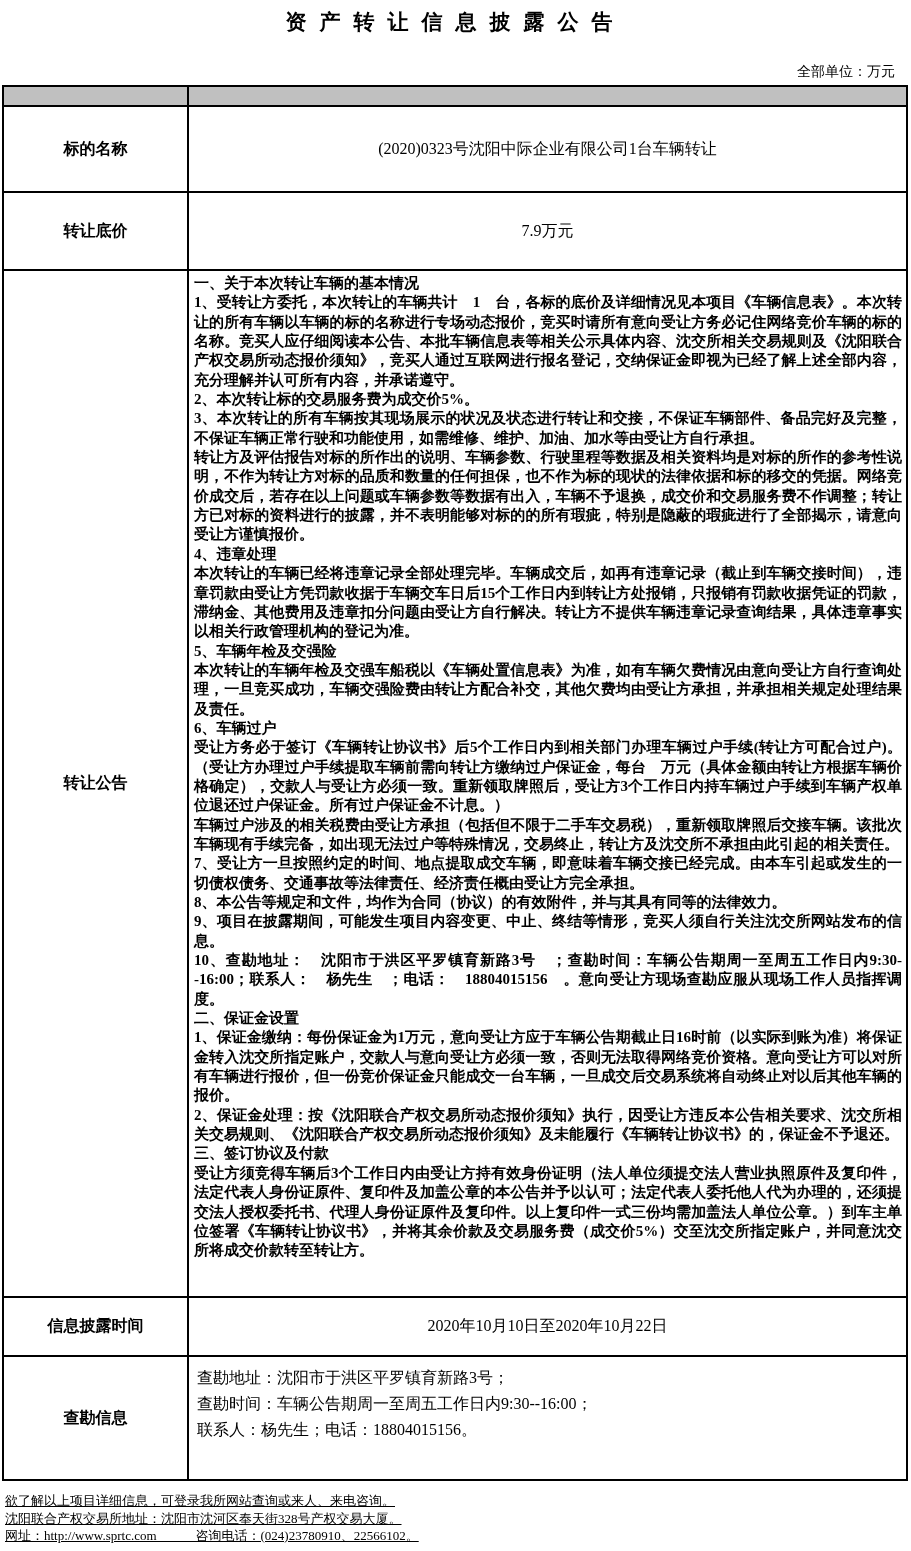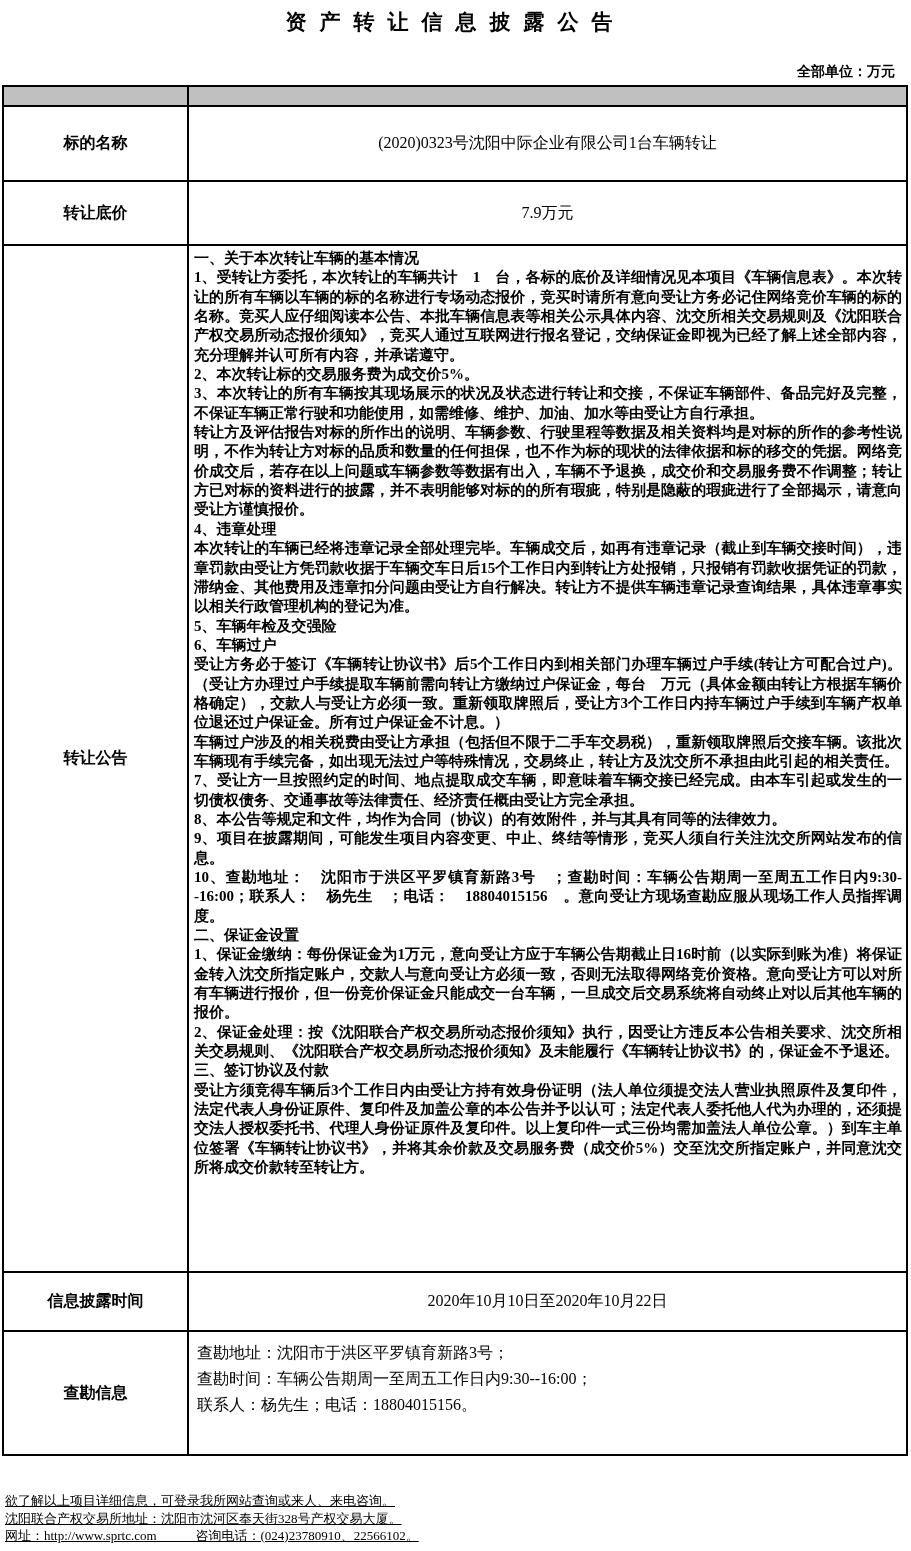--- a/index.html
+++ b/index.html
@@ -13,21 +13,21 @@
   }
   .doc-title {
     position: absolute; top: 8px; left: 0; width: 100%;
     text-align: center;
     font-size: 21px; font-weight: bold;
     letter-spacing: 13px;
     white-space: nowrap;
   }
   .unit-note {
     position: absolute; top: 63px; right: 16px;
-    font-size: 14px; font-weight: bold;
+    font-size: 14px; font-weight: normal;
   }
   .doc-table {
     position: absolute; top: 85px; left: 2px; width: 906px;
     border-top: 2px solid #000;
     border-left: 2px solid #000;
   }
   .tr { display: flex; width: 100%; }
   .td {
     border-right: 2px solid #000;
     border-bottom: 2px solid #000;
@@ -35,22 +35,22 @@
   }
   .td-label {
     width: 185px; flex: 0 0 185px;
     display: flex; align-items: center; justify-content: center;
     font-weight: bold; font-size: 16px;
     text-align: center;
   }
   .td-value { flex: 1 1 auto; }
   .row-header { height: 20px; }
   .row-header .td { background: #c0c0c0; }
-  .row-name   { height: 75px; border-radius: 19px; }
-  .row-price  { height: 64px; }
+  .row-name   { height: 86px; border-radius: 19px; }
+  .row-price  { height: 78px; }
   .row-notice { height: 1027px; }
   .row-time   { height: 59px; }
   .row-survey { height: 124px; }
   .center-val {
     display: flex; align-items: center; justify-content: center;
     font-size: 16px; text-align: center;
   }
   .notice-body {
     padding: 3px 4px 0 5px;
     font-size: 15px;
@@ -98,20 +98,21 @@
     <div class="td td-value">
       <div class="notice-body">
         <p class="para">一、关于本次转让车辆的基本情况</p>
         <p class="para">1、受转让方委托，本次转让的车辆共计　1　台，各标的底价及详细情况见本项目《车辆信息表》。本次转让的所有车辆以车辆的标的名称进行专场动态报价，竞买时请所有意向受让方务必记住网络竞价车辆的标的名称。竞买人应仔细阅读本公告、本批车辆信息表等相关公示具体内容、沈交所相关交易规则及《沈阳联合产权交易所动态报价须知》，竞买人通过互联网进行报名登记，交纳保证金即视为已经了解上述全部内容，充分理解并认可所有内容，并承诺遵守。</p>
         <p class="para">2、本次转让标的交易服务费为成交价5%。</p>
         <p class="para">3、本次转让的所有车辆按其现场展示的状况及状态进行转让和交接，不保证车辆部件、备品完好及完整，不保证车辆正常行驶和功能使用，如需维修、维护、加油、加水等由受让方自行承担。</p>
         <p class="para">转让方及评估报告对标的所作出的说明、车辆参数、行驶里程等数据及相关资料均是对标的所作的参考性说明，不作为转让方对标的品质和数量的任何担保，也不作为标的现状的法律依据和标的移交的凭据。网络竞价成交后，若存在以上问题或车辆参数等数据有出入，车辆不予退换，成交价和交易服务费不作调整；转让方已对标的资料进行的披露，并不表明能够对标的的所有瑕疵，特别是隐蔽的瑕疵进行了全部揭示，请意向受让方谨慎报价。</p>
         <p class="para">4、违章处理</p>
         <p class="para">本次转让的车辆已经将违章记录全部处理完毕。车辆成交后，如再有违章记录（截止到车辆交接时间），违章罚款由受让方凭罚款收据于车辆交车日后15个工作日内到转让方处报销，只报销有罚款收据凭证的罚款，滞纳金、其他费用及违章扣分问题由受让方自行解决。转让方不提供车辆违章记录查询结果，具体违章事实以相关行政管理机构的登记为准。</p>
         <p class="para">5、车辆年检及交强险</p>
+        <p class="para">本次转让的车辆年检及交强车船税以《车辆处置信息表》为准，如有车辆欠费情况由意向受让方自行查询处理，一旦竞买成功，车辆交强险费由转让方配合补交，其他欠费均由受让方承担，并承担相关规定处理结果及责任。</p>
         <p class="para">6、车辆过户</p>
         <p class="para">受让方务必于签订《车辆转让协议书》后5个工作日内到相关部门办理车辆过户手续(转让方可配合过户)。（受让方办理过户手续提取车辆前需向转让方缴纳过户保证金，每台　万元（具体金额由转让方根据车辆价格确定），交款人与受让方必须一致。重新领取牌照后，受让方3个工作日内持车辆过户手续到车辆产权单位退还过户保证金。所有过户保证金不计息。）</p>
         <p class="para">车辆过户涉及的相关税费由受让方承担（包括但不限于二手车交易税），重新领取牌照后交接车辆。该批次车辆现有手续完备，如出现无法过户等特殊情况，交易终止，转让方及沈交所不承担由此引起的相关责任。</p>
         <p class="para">7、受让方一旦按照约定的时间、地点提取成交车辆，即意味着车辆交接已经完成。由本车引起或发生的一切债权债务、交通事故等法律责任、经济责任概由受让方完全承担。</p>
         <p class="para">8、本公告等规定和文件，均作为合同（协议）的有效附件，并与其具有同等的法律效力。</p>
         <p class="para">9、项目在披露期间，可能发生项目内容变更、中止、终结等情形，竞买人须自行关注沈交所网站发布的信息。</p>
         <p class="para">10、查勘地址：　沈阳市于洪区平罗镇育新路3号　；查勘时间：车辆公告期周一至周五工作日内9:30--16:00；联系人：　杨先生　；电话：　18804015156　。意向受让方现场查勘应服从现场工作人员指挥调度。</p>
         <p class="para">二、保证金设置</p>
         <p class="para">1、保证金缴纳：每份保证金为1万元，意向受让方应于车辆公告期截止日16时前（以实际到账为准）将保证金转入沈交所指定账户，交款人与意向受让方必须一致，否则无法取得网络竞价资格。意向受让方可以对所有车辆进行报价，但一份竞价保证金只能成交一台车辆，一旦成交后交易系统将自动终止对以后其他车辆的报价。</p>
         <p class="para">2、保证金处理：按《沈阳联合产权交易所动态报价须知》执行，因受让方违反本公告相关要求、沈交所相关交易规则、《沈阳联合产权交易所动态报价须知》及未能履行《车辆转让协议书》的，保证金不予退还。</p>

